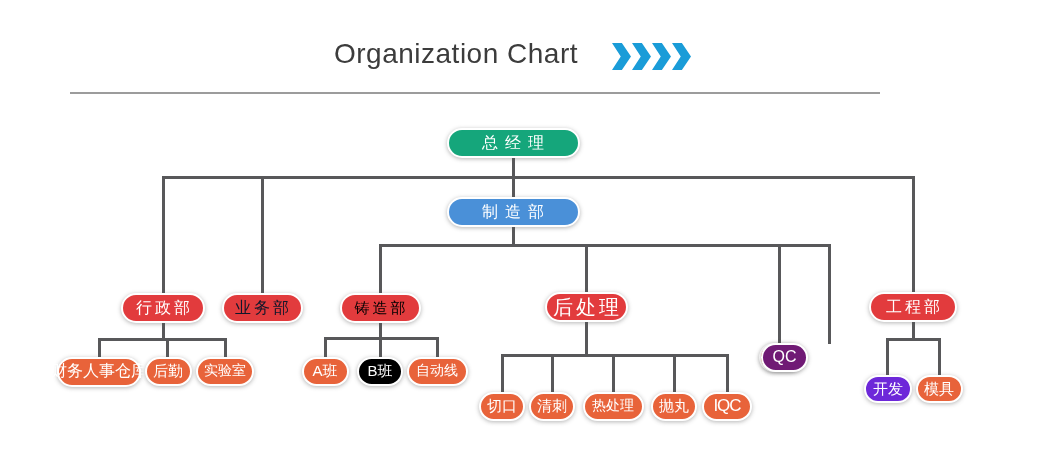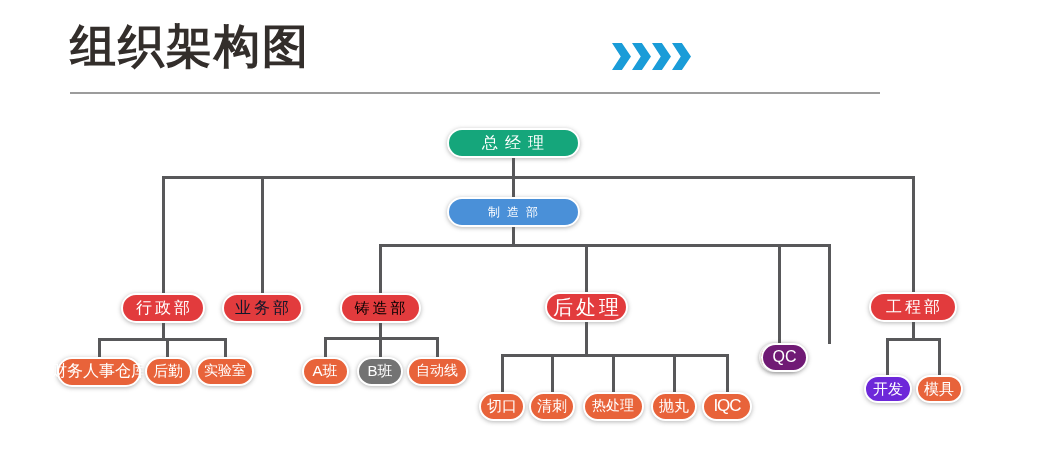--- a/index.html
+++ b/index.html
@@ -61,21 +61,21 @@
     align-items: center;
     justify-content: center;
     white-space: nowrap;
     font-weight: 400;
   }
 </style>
 </head>
 <body>
 
 <div class="stage">
-  <h1 class="title-zh" style="color: rgb(51, 46, 43);">组织架构图</h1>
+  <span class="title-en" style="color: rgb(60, 60, 60);">Organization Chart</span>
   <span class="arrows" id="arrows">
       <span class="chev" style="background: rgb(26, 156, 216);"></span>
       <span class="chev" style="background: rgb(26, 156, 216);"></span>
       <span class="chev" style="background: rgb(26, 156, 216);"></span>
       <span class="chev" style="background: rgb(26, 156, 216);"></span>
     </span>
   <div class="rule" id="rule" style="background: rgb(156, 156, 156);"></div>
   <div id="edges">
       <div class="edge" style="background: rgb(88, 88, 90); left: 511.5px; top: 157px; width: 3px; height: 41px;"></div>
       <div class="edge" style="background: rgb(88, 88, 90); left: 161.5px; top: 175.5px; width: 753px; height: 3px;"></div>
@@ -105,31 +105,31 @@
       <div class="edge" style="background: rgb(88, 88, 90); left: 611.5px; top: 355px; width: 3px; height: 38px;"></div>
       <div class="edge" style="background: rgb(88, 88, 90); left: 672.5px; top: 355px; width: 3px; height: 38px;"></div>
       <div class="edge" style="background: rgb(88, 88, 90); left: 725.5px; top: 355px; width: 3px; height: 38px;"></div>
       <div class="edge" style="background: rgb(88, 88, 90); left: 911.5px; top: 321px; width: 3px; height: 19px;"></div>
       <div class="edge" style="background: rgb(88, 88, 90); left: 885.5px; top: 337.5px; width: 55px; height: 3px;"></div>
       <div class="edge" style="background: rgb(88, 88, 90); left: 885.5px; top: 339px; width: 3px; height: 37px;"></div>
       <div class="edge" style="background: rgb(88, 88, 90); left: 937.5px; top: 339px; width: 3px; height: 37px;"></div>
     </div>
   <div id="nodes">
       <div class="node" style="left: 446.5px; top: 128px; width: 133px; height: 30px; background: rgb(21, 166, 123); color: rgb(255, 255, 255); font-size: 16px; letter-spacing: 7px; padding-left: 7px;">总经理</div>
-      <div class="node" style="left: 446.5px; top: 197px; width: 133px; height: 30px; background: rgb(74, 144, 216); color: rgb(255, 255, 255); font-size: 12px; letter-spacing: 7px; padding-left: 7px;">制造部</div>
+      <div class="node" style="left: 446.5px; top: 197px; width: 133px; height: 30px; background: rgb(74, 144, 216); color: rgb(255, 255, 255); font-size: 16px; letter-spacing: 7px; padding-left: 7px;">制造部</div>
       <div class="node" style="left: 121px; top: 293px; width: 84px; height: 30px; background: rgb(226, 59, 61); color: rgb(255, 255, 255); font-size: 16px; letter-spacing: 3px; padding-left: 3px;">行政部</div>
       <div class="node" style="left: 221.5px; top: 293px; width: 81px; height: 30px; background: rgb(226, 59, 61); color: #0f172a; font-size: 16px; letter-spacing: 3px; padding-left: 3px;">业务部</div>
       <div class="node" style="left: 339.5px; top: 293px; width: 81px; height: 30px; background: rgb(226, 59, 61); color: #000000; font-size: 15px; letter-spacing: 3px; padding-left: 3px;">铸造部</div>
       <div class="node" style="left: 544.5px; top: 292px; width: 83px; height: 30px; background: rgb(226, 59, 61); color: rgb(255, 255, 255); font-size: 20px; letter-spacing: 3px; padding-left: 3px;">后处理</div>
       <div class="node" style="left: 869px; top: 292px; width: 88px; height: 30px; background: rgb(226, 59, 61); color: rgb(255, 255, 255); font-size: 16px; letter-spacing: 3px; padding-left: 3px;">工程部</div>
       <div class="node" style="left: 57px; top: 356.5px; width: 84px; height: 30px; background: rgb(232, 99, 58); color: rgb(255, 255, 255); font-size: 16px;">财务人事仓库</div>
       <div class="node" style="left: 144.5px; top: 356.5px; width: 47px; height: 29px; background: rgb(232, 99, 58); color: rgb(255, 255, 255); font-size: 15px;">后勤</div>
       <div class="node" style="left: 196px; top: 356.5px; width: 58px; height: 29px; background: rgb(232, 99, 58); color: rgb(255, 255, 255); font-size: 14px; text-align: center;">实验室</div>
       <div class="node" style="left: 301.5px; top: 356.5px; width: 47px; height: 29px; background: rgb(232, 99, 58); color: rgb(255, 255, 255); font-size: 15px;">A班</div>
-      <div class="node" style="left: 357px; top: 356.5px; width: 46px; height: 29px; background: #737373; color: rgb(255, 255, 255); font-size: 15px;">B班</div>
+      <div class="node" style="left: 357px; top: 356.5px; width: 46px; height: 29px; background: #000000; color: rgb(255, 255, 255); font-size: 15px;">B班</div>
       <div class="node" style="left: 406.5px; top: 356.5px; width: 61px; height: 29px; background: rgb(232, 99, 58); color: rgb(255, 255, 255); font-size: 14px;">自动线</div>
       <div class="node" style="left: 479px; top: 391.5px; width: 46px; height: 29px; background: rgb(232, 99, 58); color: rgb(255, 255, 255); font-size: 15px;">切口</div>
       <div class="node" style="left: 529px; top: 391.5px; width: 46px; height: 29px; background: rgb(232, 99, 58); color: rgb(255, 255, 255); font-size: 15px;">清刺</div>
       <div class="node" style="left: 582.5px; top: 391.5px; width: 61px; height: 29px; background: rgb(232, 99, 58); color: rgb(255, 255, 255); font-size: 14px;">热处理</div>
       <div class="node" style="left: 651px; top: 391.5px; width: 46px; height: 29px; background: rgb(232, 99, 58); color: rgb(255, 255, 255); font-size: 15px;">抛丸</div>
       <div class="node" style="left: 702px; top: 391.5px; width: 50px; height: 29px; background: rgb(232, 99, 58); color: rgb(255, 255, 255); font-size: 17px; letter-spacing: -1px; padding-left: 0px;">IQC</div>
       <div class="node" style="left: 758.5px; top: 342.5px; width: 45px; height: 29px; background: rgb(232, 99, 58); color: rgb(255, 255, 255); font-size: 15px;">出货</div>
       <div class="node" style="left: 761px; top: 342.5px; width: 47px; height: 29px; background: #701a75; color: rgb(255, 255, 255); font-size: 16px;">QC</div>
       <div class="node" style="left: 864px; top: 375px; width: 48px; height: 28px; background: #6d28d9; color: rgb(255, 255, 255); font-size: 15px; text-align: center;">开发</div>
       <div class="node" style="left: 915.5px; top: 375px; width: 47px; height: 28px; background: rgb(232, 99, 58); color: rgb(255, 255, 255); font-size: 15px;">模具</div>

